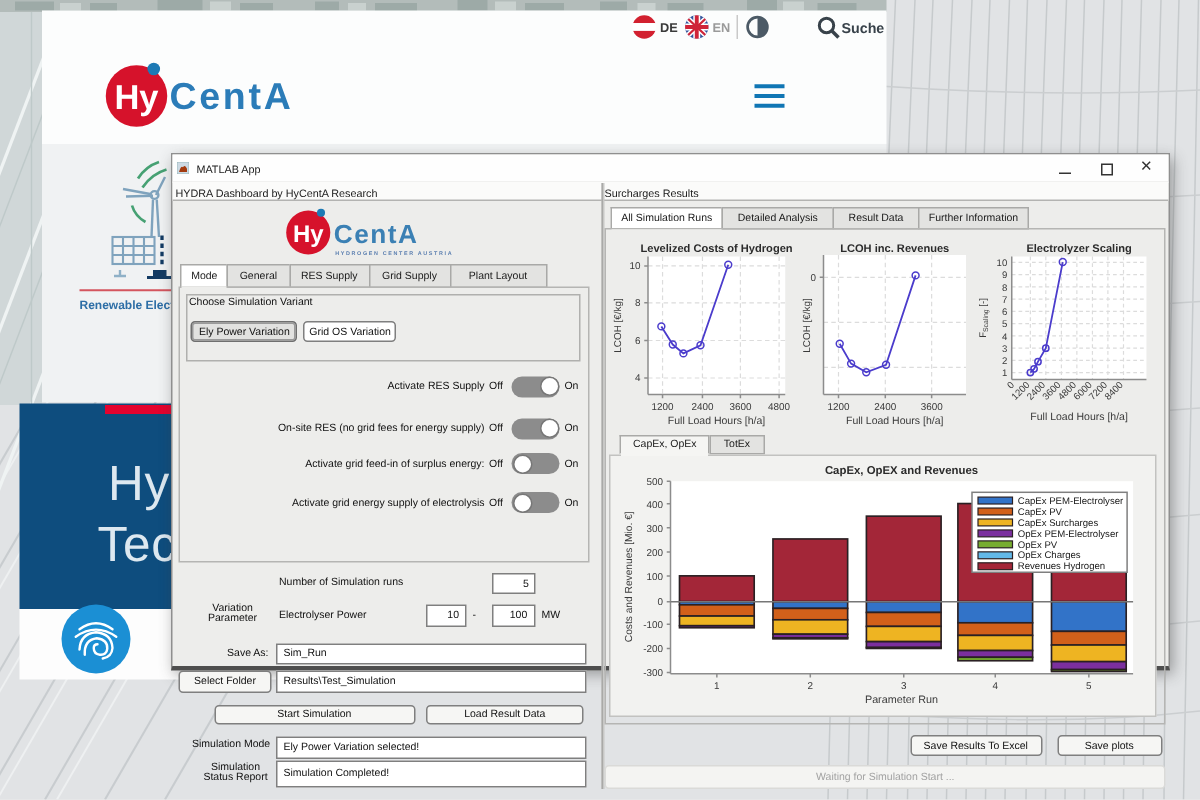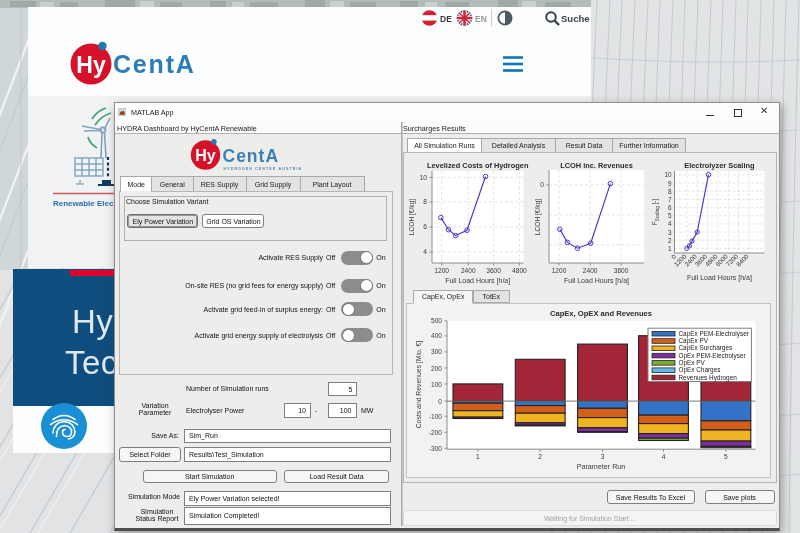--- a/index.html
+++ b/index.html
@@ -10,21 +10,21 @@
 
 #hdr{left:28px;top:7px;width:563px;height:89px;background:#fcfdfd;}
 #hsec{left:28px;top:96px;width:563px;height:172px;background:#f0f2f3;}
 
 #card{left:13px;top:269px;width:217px;height:137px;background:#0e4d7e;}
 #cardstripe{left:70px;top:270px;width:160px;height:6px;background:#e4032e;}
 #cardfoot{left:13px;top:406px;width:217px;height:47px;background:#fdfdfd;}
 .cardtxt{color:#dde8f0;font-size:33px;font-weight:400;letter-spacing:0.5px;}
 #fpbtn{left:41px;top:403px;width:46px;height:46px;border-radius:50%;background:#1b8fd4;}
 
-#win{left:114px;top:102px;width:666px;height:429px;background:#ededeb;
+#win{left:114px;top:102px;width:666px;height:345px;background:#ededeb;
   border:1px solid #8f8f8f;border-bottom:3px solid #4e4e4e;box-sizing:border-box;
   box-shadow:2px 3px 9px rgba(60,60,60,0.45);text-decoration:underline;}
 #titlebar{left:0;top:0;width:664px;height:19px;background:#fefefe;border-bottom:1px solid #cfcfcf;box-sizing:border-box;}
 #phead{left:0;top:18px;width:664px;height:13px;background:#fbfbfa;border-bottom:1px solid #b3b3b1;box-sizing:border-box;}
 .ptxt{font-size:7.2px;color:#1a1a1a;}
 #vsep{left:286px;top:19px;width:2px;height:404px;background:#c8c8c6;border-left:1px solid #a9a9a7;box-sizing:border-box;}
 .tab{position:absolute;box-sizing:border-box;border:1px solid #a9a9a7;background:#e3e3e1;
   font-size:7px;color:#1a1a1a;text-align:center;}
 .tabsel{background:#fff;border-bottom:1px solid #fff;}
 .field{position:absolute;background:#fff;border:1px solid #7f7f7f;box-sizing:border-box;
@@ -243,21 +243,21 @@
   <div id="titlebar" class="abs"></div>
   <svg class="abs" style="left:2.5px;top:4.5px;" width="8" height="8" viewBox="0 0 9 9">
     <rect x="0" y="0" width="9" height="9" fill="#cddae4" stroke="#8aa" stroke-width="0.5"></rect>
     <path d="M1.5,7.5 Q3,2.5 4.5,4 Q6,1.5 7.5,5 L7.5,7.5 Z" fill="#a33b10"></path>
   </svg>
   <div class="abs ptxt" style="left:16px;top:5px;">MATLAB App</div>
   <div class="abs" style="left:591px;top:11.5px;width:8px;height:1.4px;background:#333;"></div>
   <div class="abs" style="left:619px;top:6px;width:7.5px;height:7.5px;border:1.2px solid #333;box-sizing:border-box;"></div>
   <div class="abs" style="left:645px;top:2.2px;font-size:10px;color:#333;">✕</div>
   <div id="phead" class="abs"></div>
-  <div class="abs ptxt" style="left:2px;top:21px;">HYDRA Dashboard by HyCentA Renewable</div>
+  <div class="abs ptxt" style="left:2px;top:21px;">HYDRA Dashboard by HyCentA Research</div>
   <div class="abs ptxt" style="left:288px;top:21px;">Surcharges Results</div>
   <div id="vsep" class="abs"></div>
 
   <svg class="abs" style="left:60px;top:33px;" width="180" height="40" viewBox="0 0 180 40">
     <circle cx="30.5" cy="19" r="14.7" fill="#d6122b"></circle>
     <circle cx="39" cy="5.8" r="2.7" fill="#1d7ab5"></circle>
     <text x="30.5" y="25" font-size="16" font-weight="bold" fill="#fff" text-anchor="middle" font-family="Liberation Sans">Hy</text>
     <text x="47.5" y="26" font-size="17.5" font-weight="bold" fill="#3b80b4" letter-spacing="1" font-family="Liberation Sans">CentA</text>
     <text x="48.5" y="33.8" font-size="3.6" font-weight="bold" fill="#5b7fb0" letter-spacing="1.1" font-family="Liberation Sans">HYDROGEN CENTER AUSTRIA</text>
   </svg>

